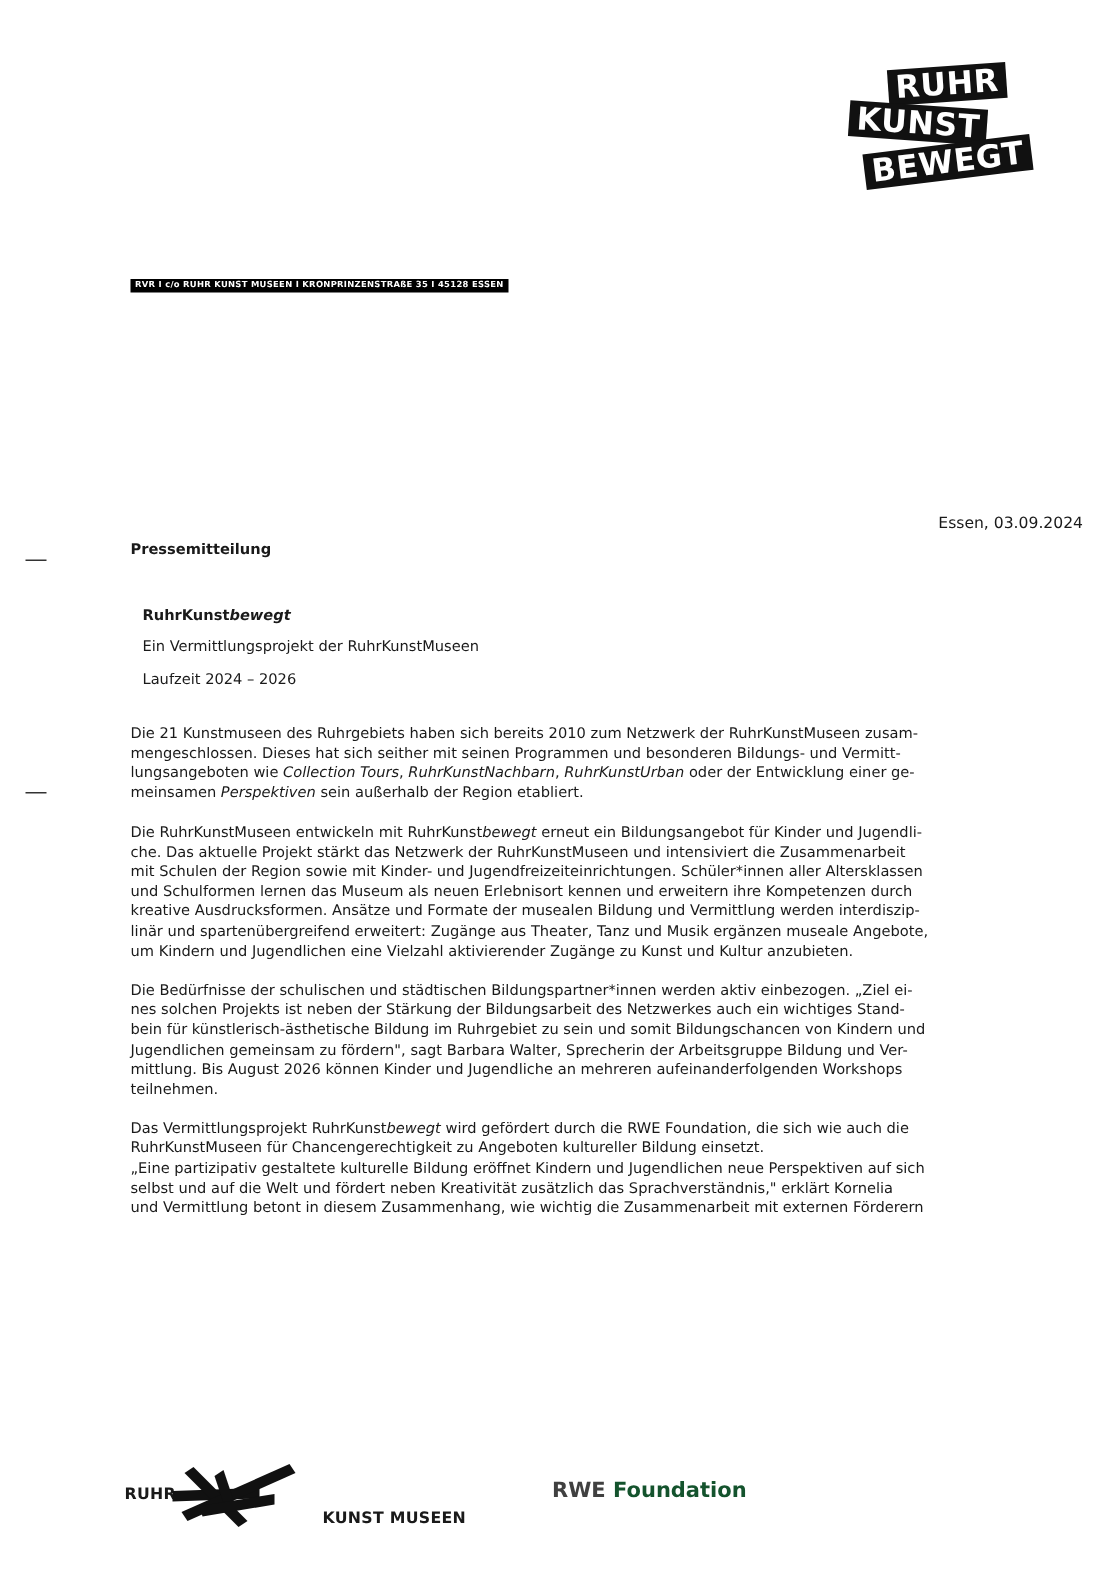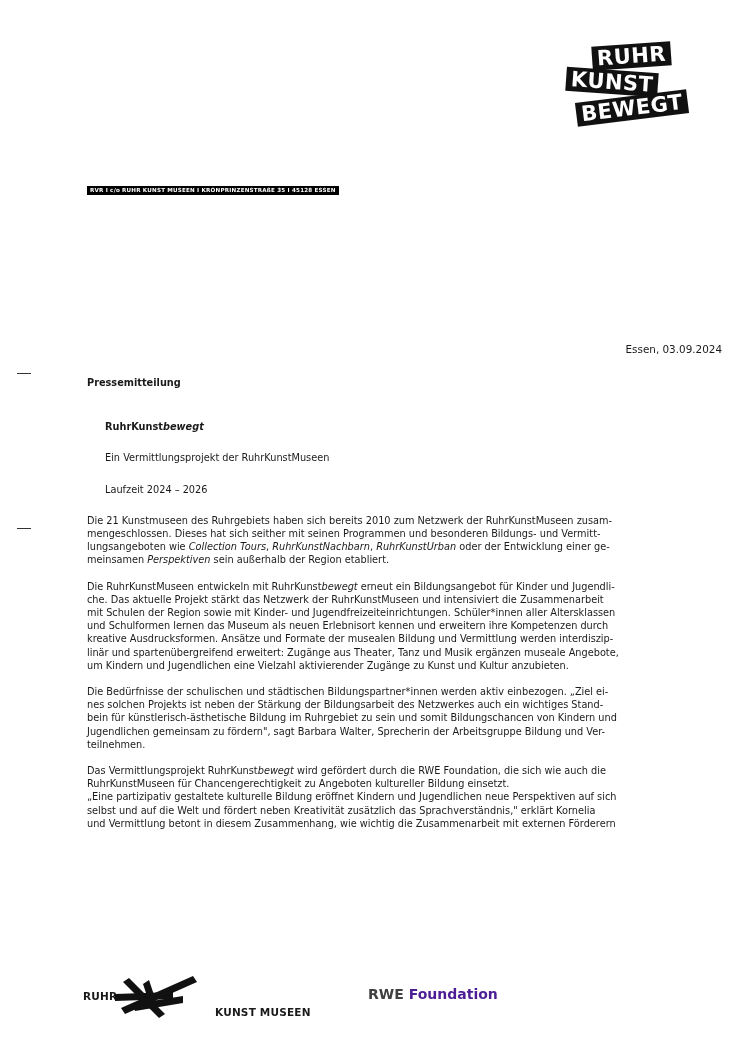--- a/index.html
+++ b/index.html
@@ -22,38 +22,38 @@
 
     
     .date { position: absolute; right: 24px; top: 343px; font-size: 10.4px; }
 
     
     .fold { position: absolute; left: 17px; width: 14px; height: 1px; background: #333; }
     .fold.f1 { top: 373px; }
     .fold.f2 { top: 528px; }
 
     
-    .content { position: absolute; left: 87px; top: 376px; width: 634px; font-size: 9.75px; line-height: 13.2px; }
+    .content { position: absolute; left: 87px; top: 360px; width: 634px; font-size: 9.75px; line-height: 13.2px; }
     .press-label { font-weight: bold; margin: 0; }
     .title-block { margin-top: 31px; }
-    .title-block p { margin: 18px; }
+    .title-block p { margin: 8px; }
     .project-title { font-weight: bold; }
     .para { margin: 13px 0 0 0; text-align: left; }
-    .para.first { margin-top: 13px; }
+    .para.first { margin-top: 23px; }
     .para span.line { display: block; white-space: nowrap; }
 
     
     .footer-rkm { position: absolute; left: 83px; top: 974px; width: 230px; height: 48px; }
     .footer-rkm .ruhr { position: absolute; left: 0; top: 16px; font-size: 10.5px; font-weight: bold; letter-spacing: 0.2px; }
     .footer-rkm .kunst { position: absolute; left: 132px; top: 16px; font-size: 10.5px; font-weight: bold; letter-spacing: 0.2px; white-space: nowrap; margin-top: 16px; }
     .footer-rkm svg { position: absolute; left: 30px; top: 0; }
 
     .footer-rwe { position: absolute; left: 368px; top: 986px; font-size: 14px; font-weight: bold; white-space: nowrap; }
     .footer-rwe .rwe { color: #404040; }
-    .footer-rwe .found { color: #4c1d95; font-weight: bold; }
+    .footer-rwe .found { color: #14532d; font-weight: bold; }
   </style>
 </head>
 <body>
 
 <div class="logo-rkb">
   <div class="strip s1">RUHR</div>
   <div class="strip s2">KUNST</div>
   <div class="strip s3">BEWEGT</div>
 </div>
 
@@ -87,20 +87,21 @@
         <span class="line"><span>und Schulformen lernen das Museum als neuen Erlebnisort kennen und erweitern ihre Kompetenzen durch</span></span>
         <span class="line"><span>kreative Ausdrucksformen. Ansätze und Formate der musealen Bildung und Vermittlung werden interdiszip-</span></span>
         <span class="line"><span>linär und spartenübergreifend erweitert: Zugänge aus Theater, Tanz und Musik ergänzen museale Angebote,</span></span>
         <span class="line"><span>um Kindern und Jugendlichen eine Vielzahl aktivierender Zugänge zu Kunst und Kultur anzubieten.</span></span>
       </p>
       <p class="para">
         <span class="line"><span>Die Bedürfnisse der schulischen und städtischen Bildungspartner*innen werden aktiv einbezogen. „Ziel ei-</span></span>
         <span class="line"><span>nes solchen Projekts ist neben der Stärkung der Bildungsarbeit des Netzwerkes auch ein wichtiges Stand-</span></span>
         <span class="line"><span>bein für künstlerisch-ästhetische Bildung im Ruhrgebiet zu sein und somit Bildungschancen von Kindern und</span></span>
         <span class="line"><span>Jugendlichen gemeinsam zu fördern", sagt Barbara Walter, Sprecherin der Arbeitsgruppe Bildung und Ver-</span></span>
+        <span class="line"><span>mittlung. Bis August 2026 können Kinder und Jugendliche an mehreren aufeinanderfolgenden Workshops</span></span>
         <span class="line"><span>teilnehmen.</span></span>
       </p>
       <p class="para">
         <span class="line"><span>Das Vermittlungsprojekt RuhrKunst</span><i>bewegt</i><span> wird gefördert durch die RWE Foundation, die sich wie auch die</span></span>
         <span class="line"><span>RuhrKunstMuseen für Chancengerechtigkeit zu Angeboten kultureller Bildung einsetzt.</span></span>
         <span class="line"><span>„Eine partizipativ gestaltete kulturelle Bildung eröffnet Kindern und Jugendlichen neue Perspektiven auf sich</span></span>
         <span class="line"><span>selbst und auf die Welt und fördert neben Kreativität zusätzlich das Sprachverständnis," erklärt Kornelia</span></span>
         <span class="line"><span>und Vermittlung betont in diesem Zusammenhang, wie wichtig die Zusammenarbeit mit externen Förderern</span></span>
       </p>
     </div>

